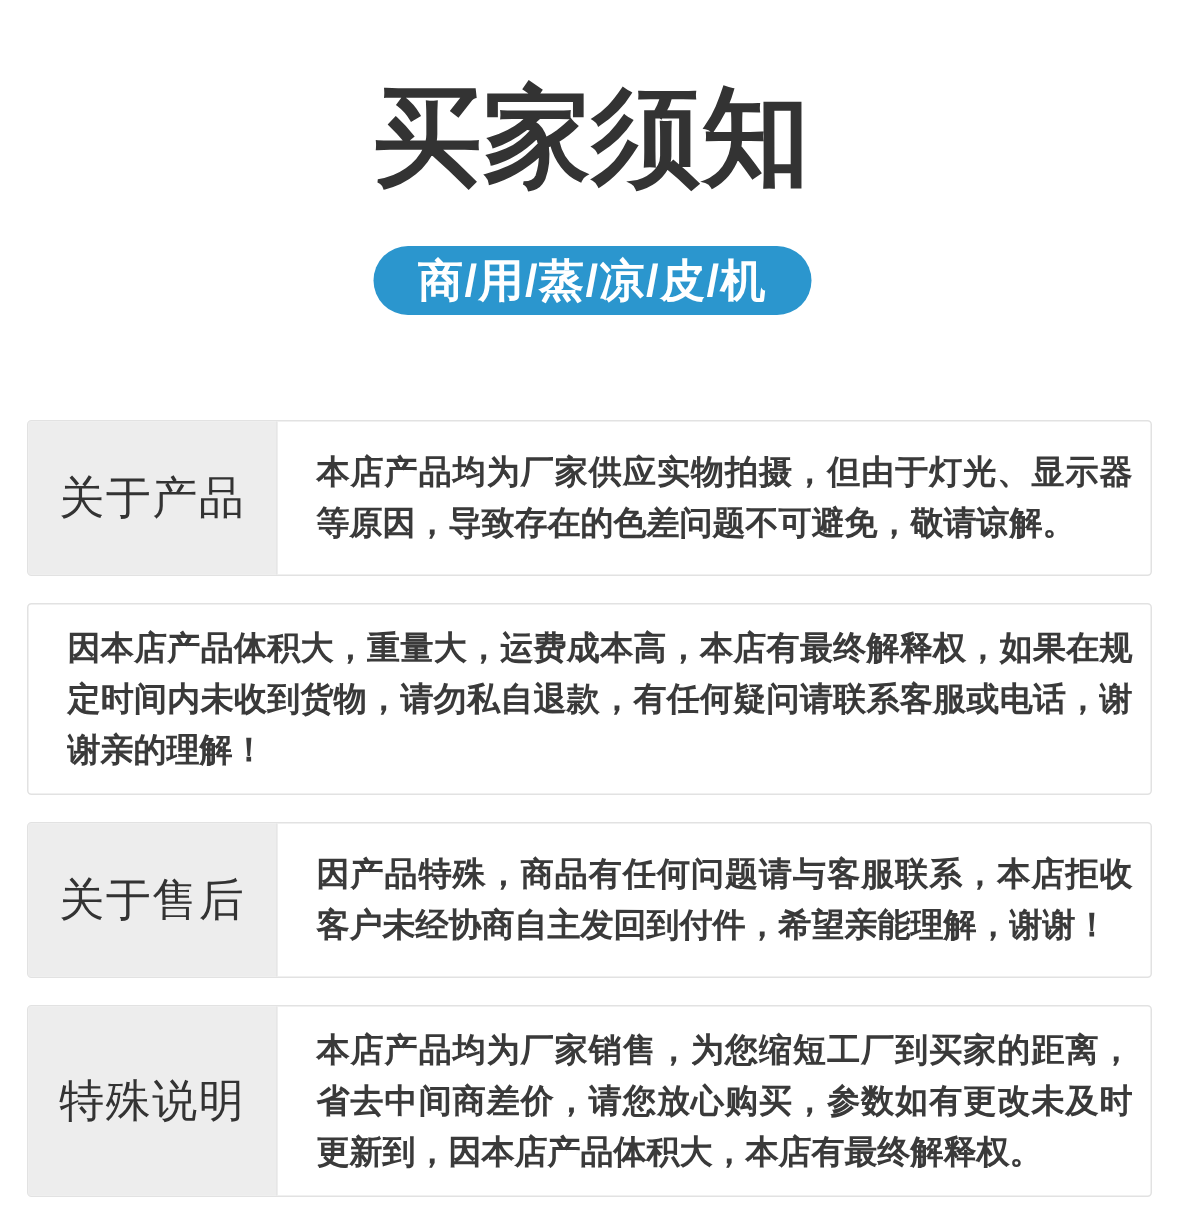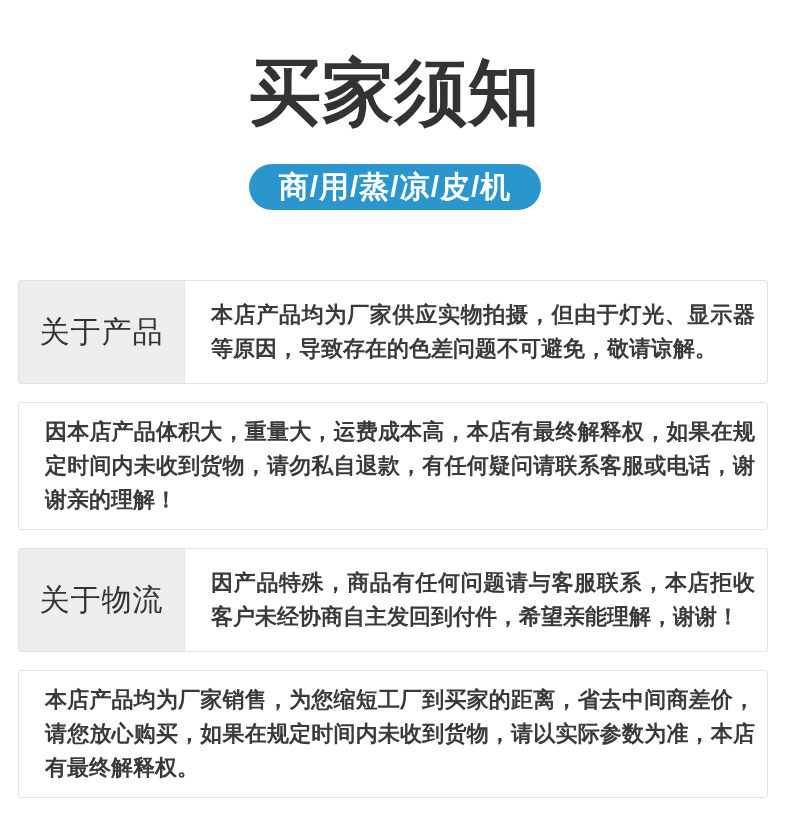--- a/index.html
+++ b/index.html
@@ -105,26 +105,27 @@
       </div>
     </div>
 
     <div class="row">
       <div class="row-content">
         <p>因本店产品体积大，重量大，运费成本高，本店有最终解释权，如果在规定时间内未收到货物，请勿私自退款，有任何疑问请联系客服或电话，谢谢亲的理解！</p>
       </div>
     </div>
 
     <div class="row">
-      <div class="row-label">关于物流</div>
+      <div class="row-label">关于售后</div>
       <div class="row-content">
         <p>因产品特殊，商品有任何问题请与客服联系，本店拒收客户未经协商自主发回到付件，希望亲能理解，谢谢！</p>
       </div>
     </div>
 
     <div class="row">
+      <div class="row-label">特殊说明</div>
       <div class="row-content">
-        <p>本店产品均为厂家销售，为您缩短工厂到买家的距离，省去中间商差价，请您放心购买，如果在规定时间内未收到货物，请以实际参数为准，本店有最终解释权。</p>
+        <p>本店产品均为厂家销售，为您缩短工厂到买家的距离，省去中间商差价，请您放心购买，参数如有更改未及时更新到，因本店产品体积大，本店有最终解释权。</p>
       </div>
     </div>
 
   </div>
 </div>
 
 </body></html>

